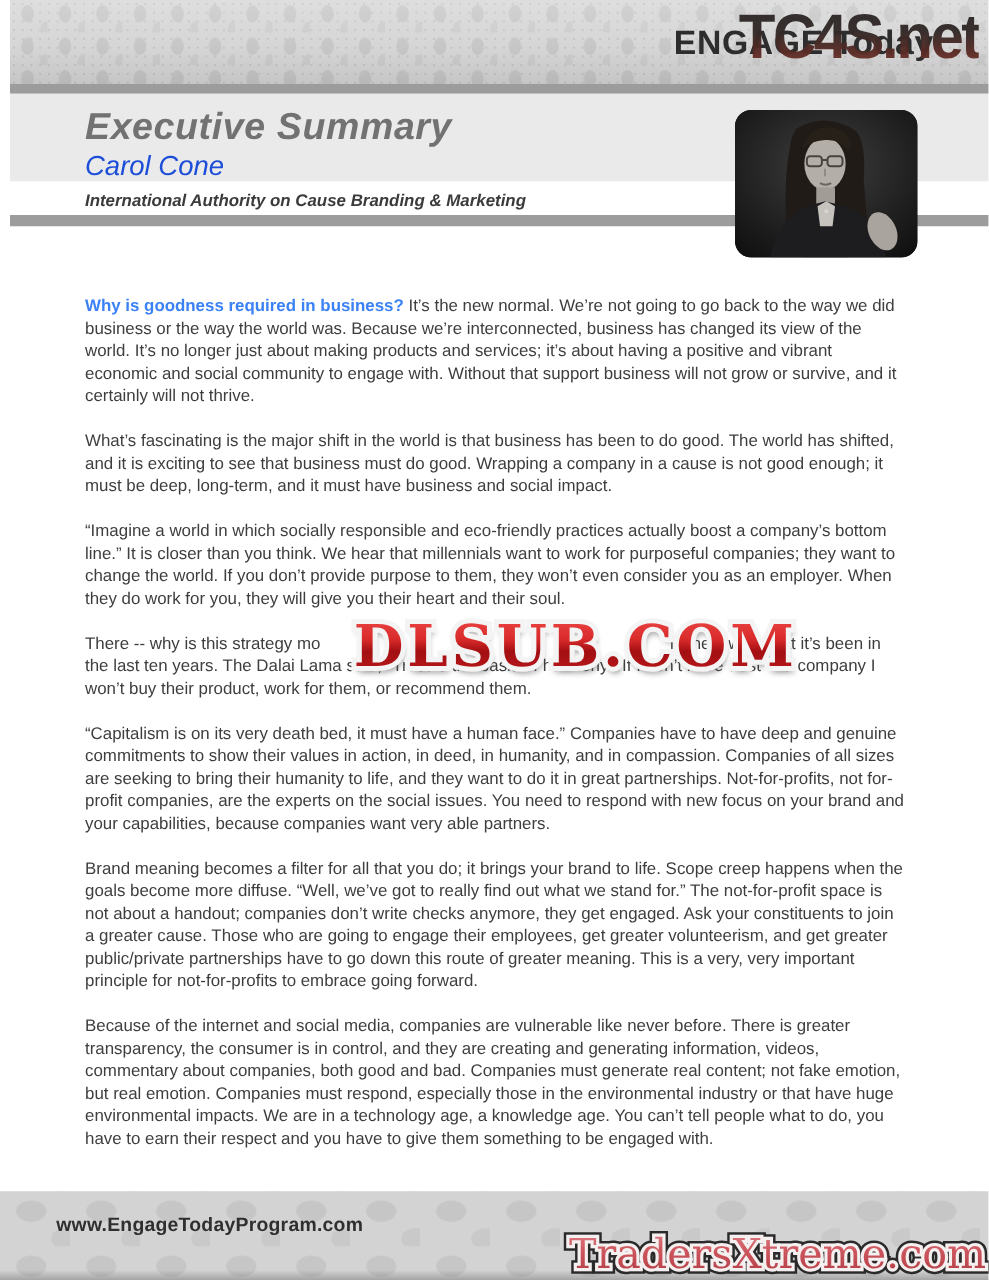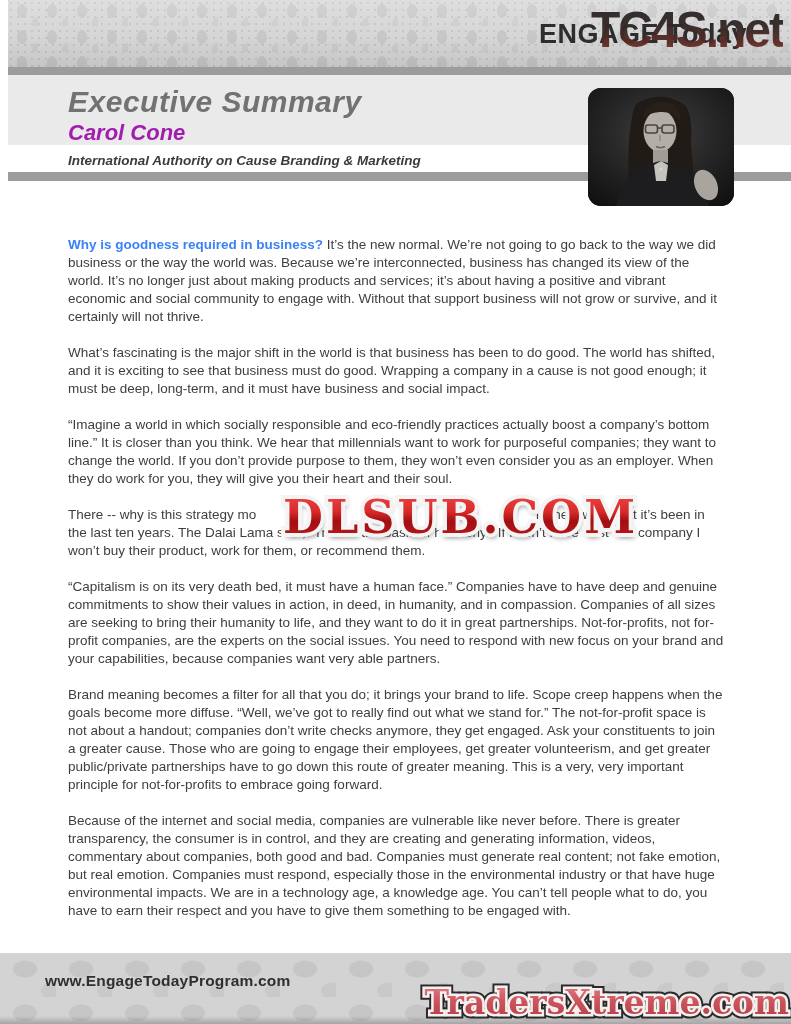--- a/index.html
+++ b/index.html
@@ -39,21 +39,21 @@
   .bar-top { top:67px; height:8px; }
   .bar-bottom { top:172px; height:9px; }
   .title-panel {
     position:absolute; top:75px; left:8px; right:0; height:70px;
     background:#eaeaea; padding:10px 0 0 60px;
   }
   .doc-heading {
     font-style:italic; font-weight:bold; font-size:30px; color:#727272; letter-spacing:0.5px;
   }
   .doc-author {
-    font-style:italic; font-weight:bold; font-size:22px; color:#a21caf; margin-top:1px;
+    font-style:italic; font-weight:normal; font-size:22px; color:#1d4ed8; margin-top:1px;
   }
   .doc-subtitle {
     font-style:italic; font-size:13.5px; color:#3b3b3b; margin-top:7px;font-weight:bold;
   }
 
   
   .portrait {
     position:absolute; top:88px; left:588px; width:146px; height:118px;
     border-radius:13px; overflow:hidden; z-index:5; background:#1c1c1c;
   }
@@ -102,21 +102,21 @@
     background:linear-gradient(180deg, rgba(0,0,0,0) 0%, rgba(0,0,0,0.22) 100%);
   }
   .footer-url {
     position:absolute; left:45px; top:19px;
     font-size:15.5px; font-weight:bold; color:#2f2f2f; letter-spacing:0.2px;
   }
 
   
   .wm-traders {
     position:absolute; right:2px; bottom:5px; z-index:7; display:inline-block; white-space:nowrap;
-    font-family:"DejaVu Serif", serif; font-weight:bold; font-size:33px; letter-spacing:0px;
+    font-family:"DejaVu Serif", serif; font-weight:normal; font-size:33px; letter-spacing:0px;
     line-height:1;
   }
   .wm-traders .layer { position:absolute; left:0; top:0; white-space:nowrap; }
   .wm-traders .outer {
     -webkit-text-stroke:9px #2a2a2a; color:#2a2a2a;
     text-shadow:0 3px 3px rgba(40,40,40,0.5);
   }
   .wm-traders .inner { -webkit-text-stroke:5px #f5f0ef; color:#f5f0ef; }
   .wm-traders .fill {
     position:relative;

